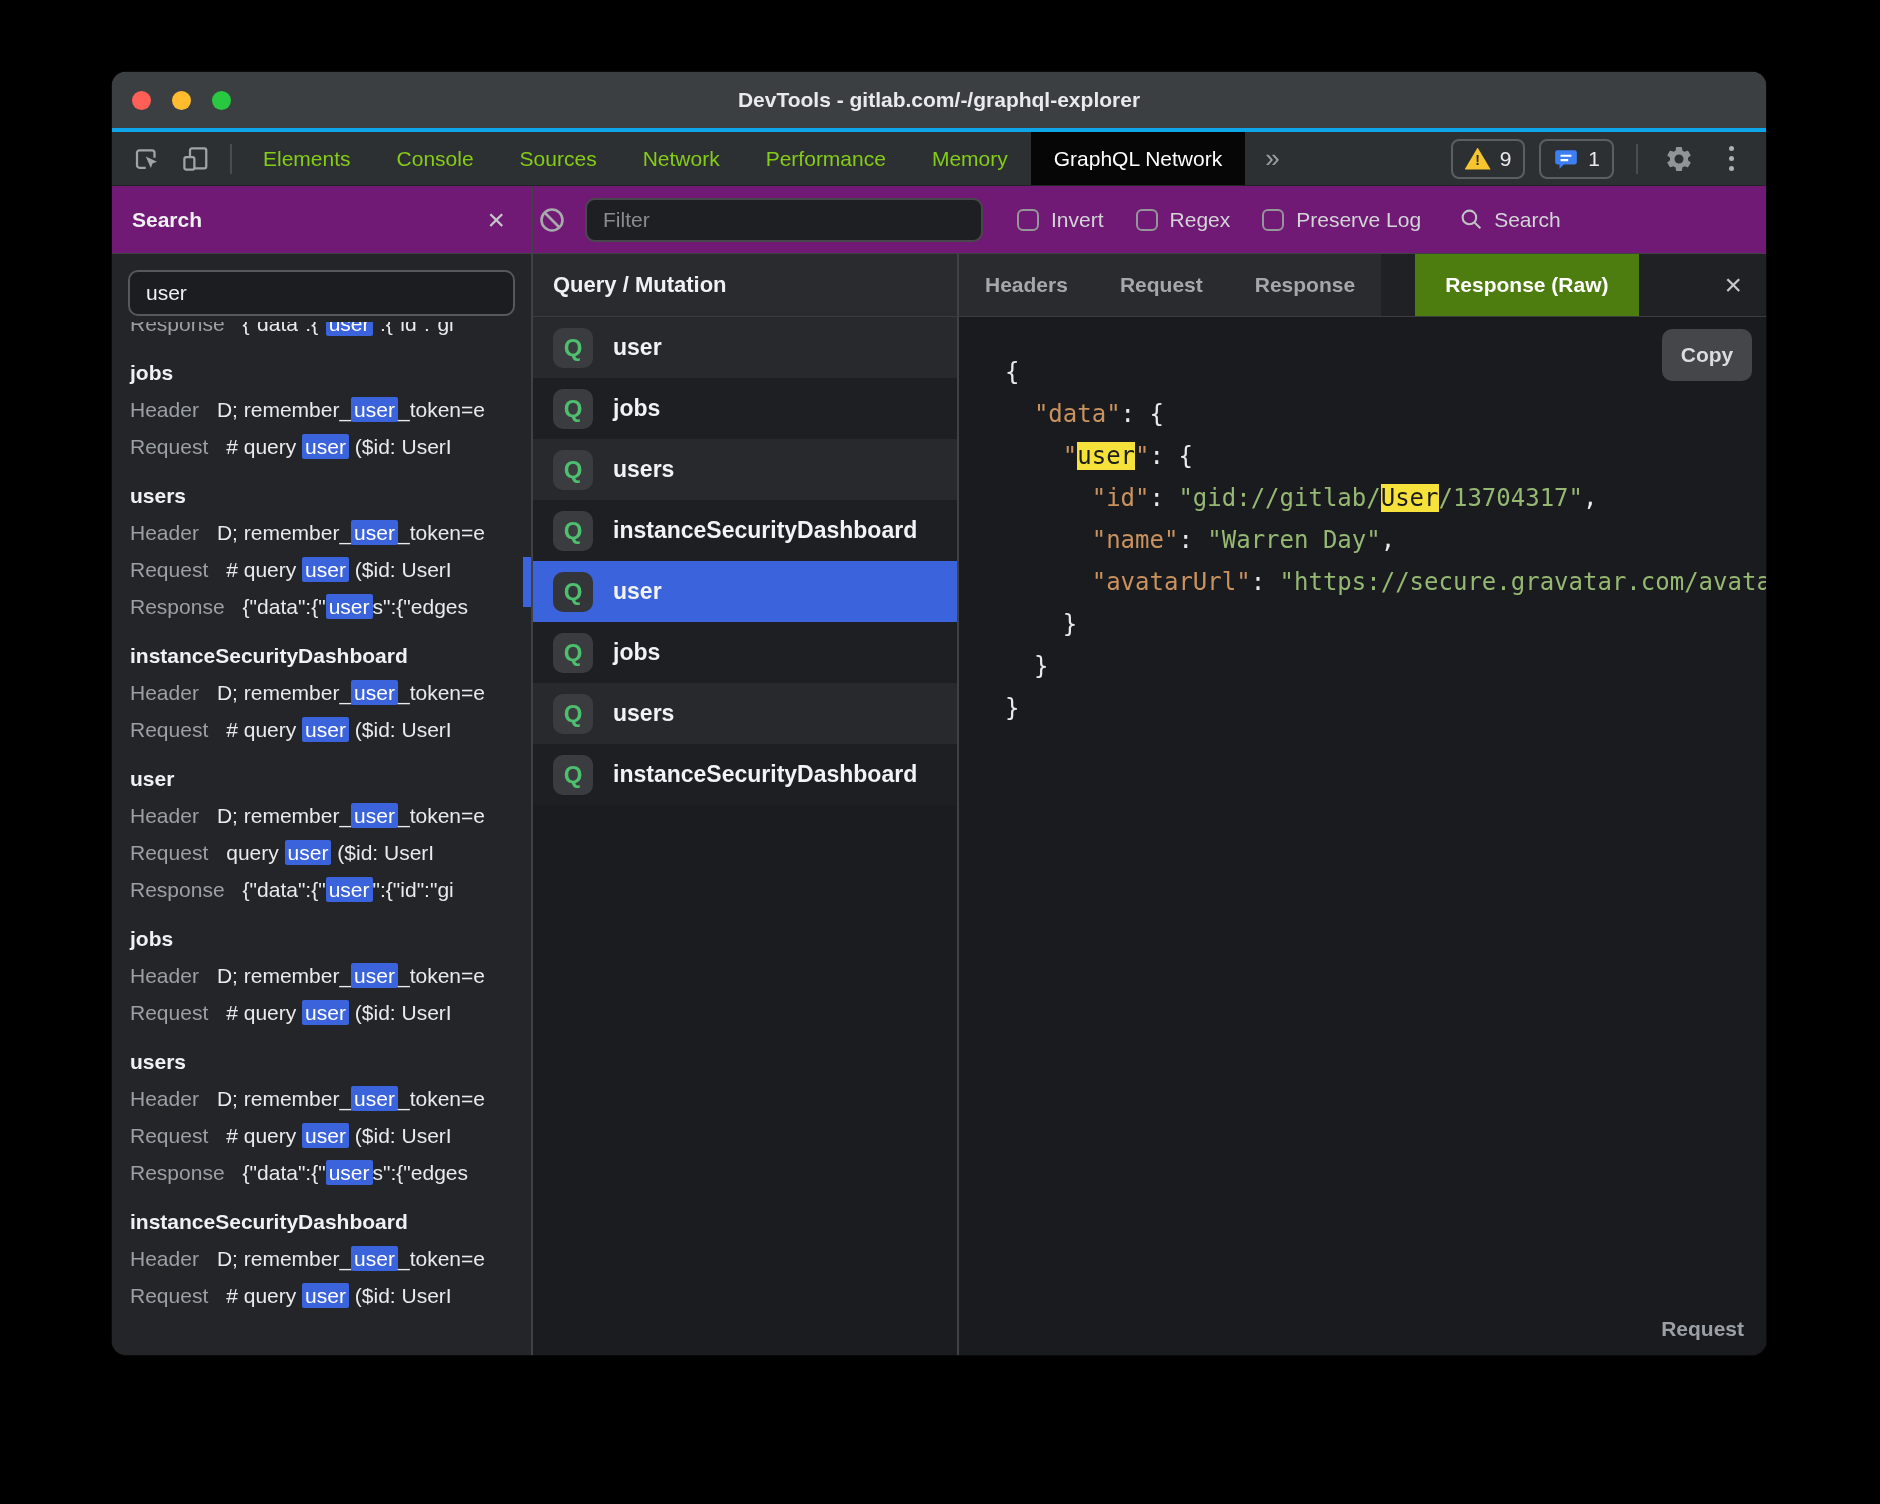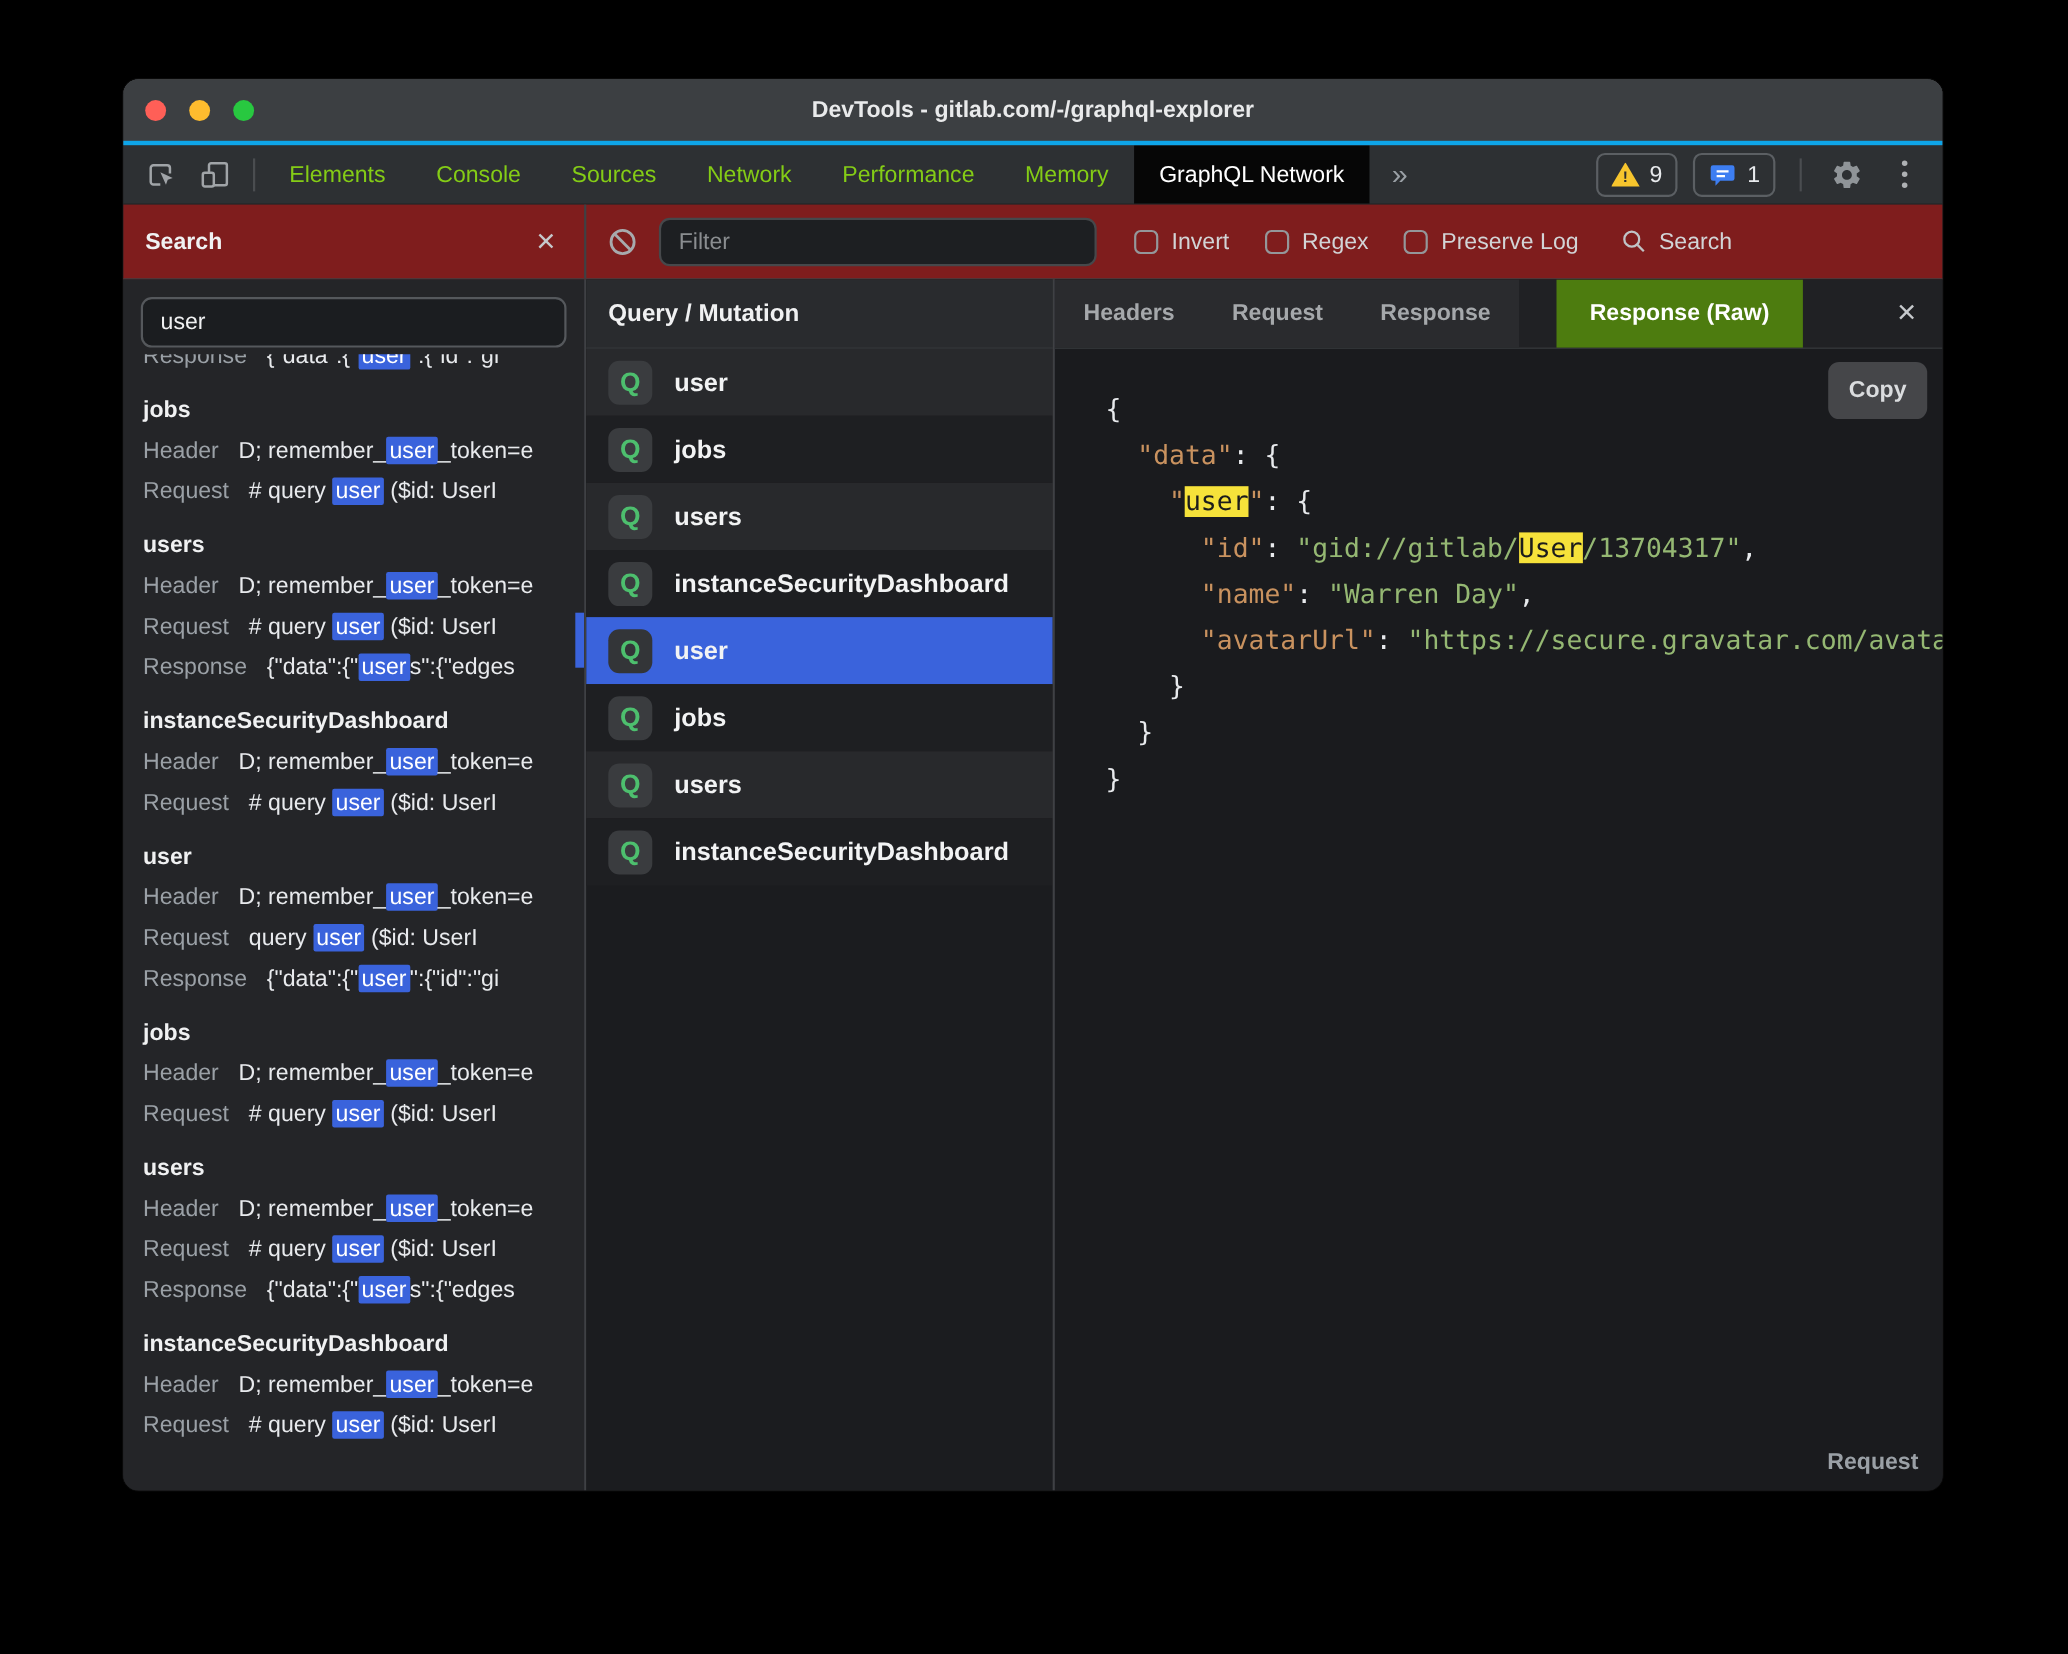--- a/index.html
+++ b/index.html
@@ -30,26 +30,26 @@
   .badge { height:40px; display:flex; align-items:center; gap:9px; padding:0 12px;
            border:2px solid #5b5f63; border-radius:8px; font-size:21px; color:#e8eaed; }
   .warn-tri { width:26px; height:22px; background:#f7c52d;
               clip-path:polygon(50% 0, 100% 100%, 0 100%);
               display:flex; align-items:flex-end; justify-content:center;
               color:#2d2d2d; font-size:14px; font-weight:700; line-height:20px; }
   .kebab { display:flex; flex-direction:column; gap:5px; align-items:center; width:38px; }
   .kebab i { width:5px; height:5px; border-radius:50%; background:#aeb1b4; }
 
   
-  .band2 { height:68px; background:#7f1d1d; border-bottom:1px solid #3f4144; display:flex; }
+  .band2 { height:68px; background:#701a75; border-bottom:1px solid #3f4144; display:flex; }
   .search-head { width:419px; display:flex; align-items:center; justify-content:space-between; padding:0 26px 0 20px; }
   .search-head-title { font-size:21px; font-weight:700; color:#f0f1f2; }
   .x-glyph { font-size:30px; color:#c6c9cc; line-height:1; }
   .vdiv { width:2px; background:#3f4144; }
-  .filter-row { flex:1; display:flex; align-items:center; padding-left:14px; }
+  .filter-row { flex:1; display:flex; align-items:center; }
   .filter-input { width:398px; height:44px; margin-left:14px; background:#1d1f22;
                   border:2px solid #46484b; border-radius:10px; color:#e8eaed;
                   font-size:21px; padding:0 16px; outline:none;
                   font-family:"Liberation Sans", sans-serif; }
   .filter-input::placeholder { color:#8a8d90; }
   .cb-group { display:flex; align-items:center; gap:32px; margin-left:34px; }
   .cb { display:flex; align-items:center; gap:12px; }
   .cb .box { width:22px; height:22px; border:2px solid #94979a; border-radius:6px; }
   .cb .cb-label, .search-ctl-label { font-size:21px; color:#d2d4d6; }
   .search-ctl { display:flex; align-items:center; gap:10px; margin-left:38px; }

